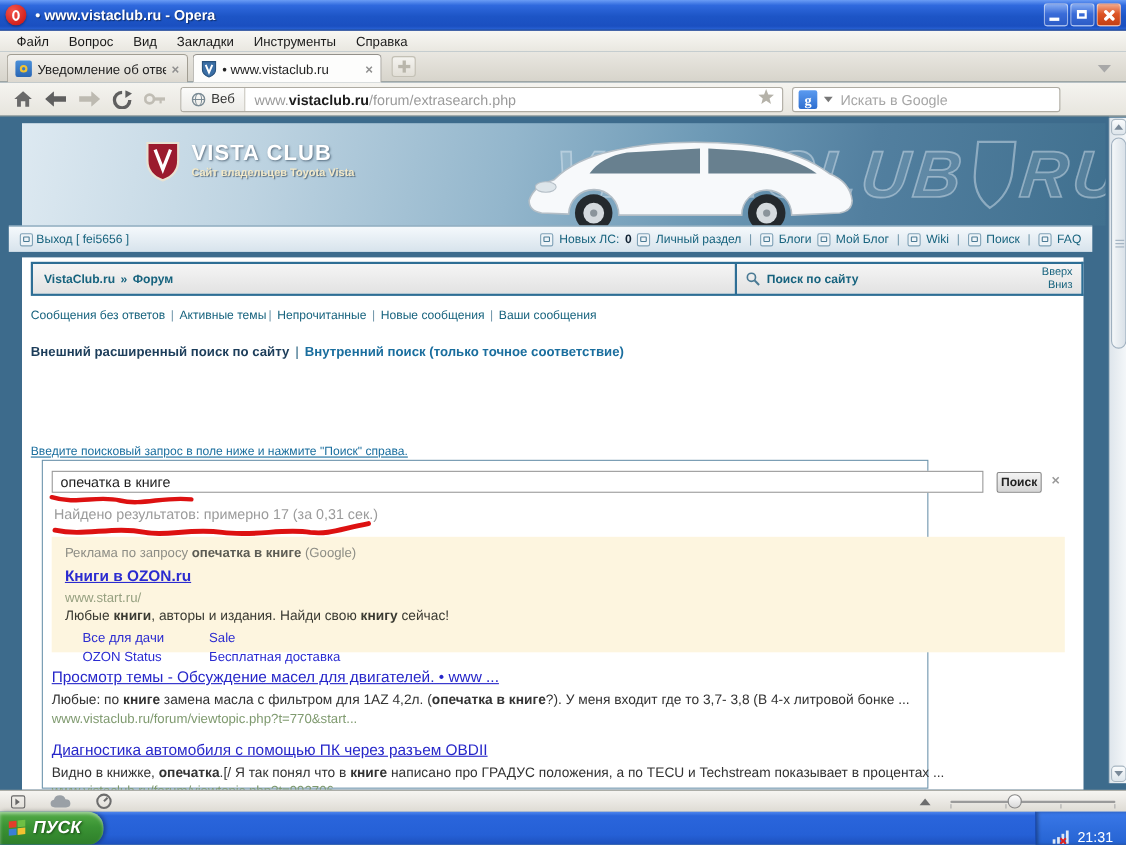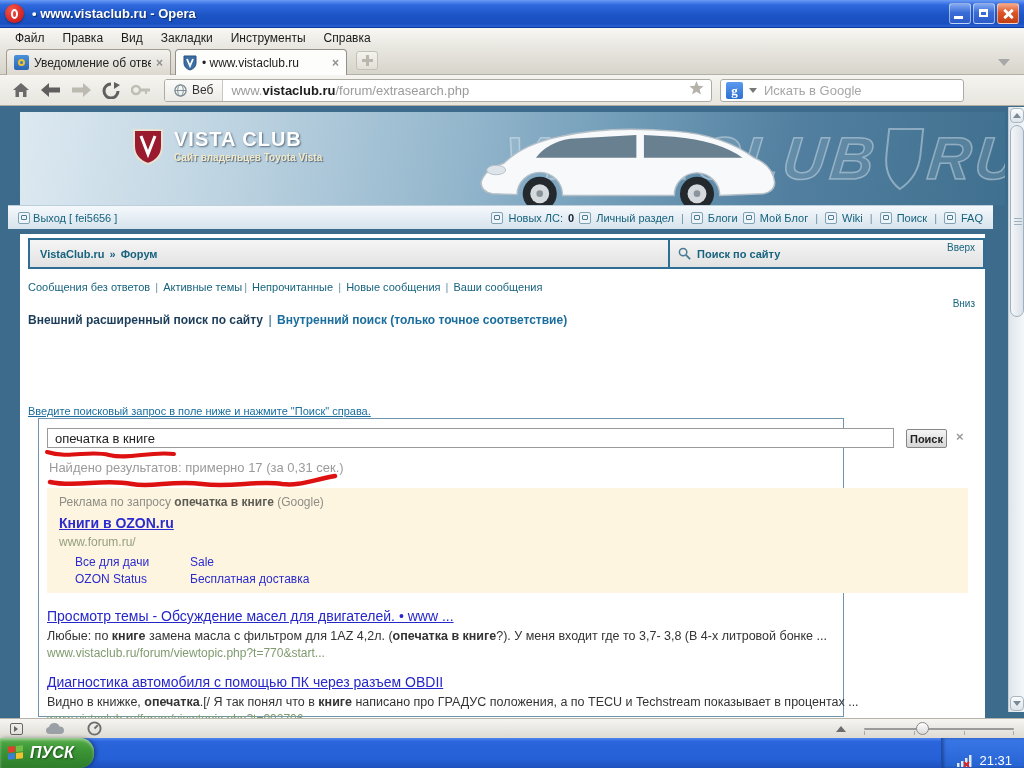--- a/index.html
+++ b/index.html
@@ -93,21 +93,21 @@
   .pipe{color:#6d94a8;padding:0 2px;}
 
   .white-bg{position:absolute;left:20px;top:128px;width:965px;height:484px;background:#ffffff;}
 
   .crumbrow{position:absolute;left:28px;top:132px;width:957px;height:31px;display:flex;}
   .crumb-left{flex:0 0 642px;border:2px solid #2e6e95;background:linear-gradient(#f5f5f5,#e2e2e2);
     display:flex;align-items:center;padding:0 10px;font-size:11px;font-weight:bold;color:#17637e;gap:5px;}
   .crumb-right{flex:1;border:2px solid #2e6e95;border-left:none;background:linear-gradient(#f5f5f5,#e2e2e2);
     display:flex;align-items:center;padding:0 8px;font-size:11px;color:#17637e;gap:6px;}
   .updown{margin-left:auto;display:flex;flex-direction:column;align-items:flex-end;font-size:10px;line-height:12px;}
-  .updown a{color:#17637e;text-decoration:none;margin-top:44px;}
+  .updown a{color:#17637e;text-decoration:none;}
 
   .quicklinks{position:absolute;left:28px;top:175px;font-size:11px;color:#17637e;}
   .quicklinks a{color:#17637e;text-decoration:none;}
 
   .modes{position:absolute;left:28px;top:207px;font-size:12px;font-weight:bold;}
   .mode-cur{color:#1c3d5a;}
   .mode-link{color:#1a6e9e;text-decoration:none;}
 
   .instruction{position:absolute;left:28px;top:299px;font-size:11px;color:#1a6e9e;text-decoration:underline;}
 
@@ -199,21 +199,21 @@
         <span class="glyph-rest"></span>
       </span>
     <span class="wbtn red">
         <span class="glyph-x"></span>
       </span>
   </span>
 </div>
 
 <div class="menubar">
   <span class="menu-item">Файл</span>
-  <span class="menu-item">Правка</span>
+  <span class="menu-item">Вопрос</span>
   <span class="menu-item">Вид</span>
   <span class="menu-item">Закладки</span>
   <span class="menu-item">Инструменты</span>
   <span class="menu-item">Справка</span>
 </div>
 
 <div class="tabbar">
   <div class="tab inactive">
     <span class="fav-mail">
         <i></i>
@@ -414,21 +414,22 @@
 
     <div class="results-info">Найдено результатов: примерно 17 (за 0,31 сек.)</div>
 
     <svg class="red-anno" style="left:8px;top:54px;" width="292" height="18" viewBox="0 0 292 18">
       <path d="M3 9 C30 15 55 5 85 11 C105 15 125 7 155 11 C185 15 210 7 235 11 C252 13 262 8 288 3" fill="none" stroke="#dd1111" stroke-width="4.5" stroke-linecap="round"></path>
     </svg>
 
     <div class="ad">
       <div class="ad-label"><span>Реклама по запросу </span><b>опечатка в книге</b><span> (Google)</span></div>
       <a class="ad-title">Книги в OZON.ru</a>
-      <div class="ad-url">www.forum.ru/</div>
+      <div class="ad-url">www.start.ru/</div>
+      <div class="ad-desc"><span>Любые </span><b>книги</b><span>, авторы и издания. Найди свою </span><b>книгу</b><span> сейчас!</span></div>
       <div class="ad-links">
         <a>Все для дачи</a>
         <a>Sale</a>
         <a>OZON Status</a>
         <a>Бесплатная доставка</a>
       </div>
     </div>
 
     <div class="result" style="top:188px;">
       <a class="res-title">Просмотр темы - Обсуждение масел для двигателей. • www ...</a>

